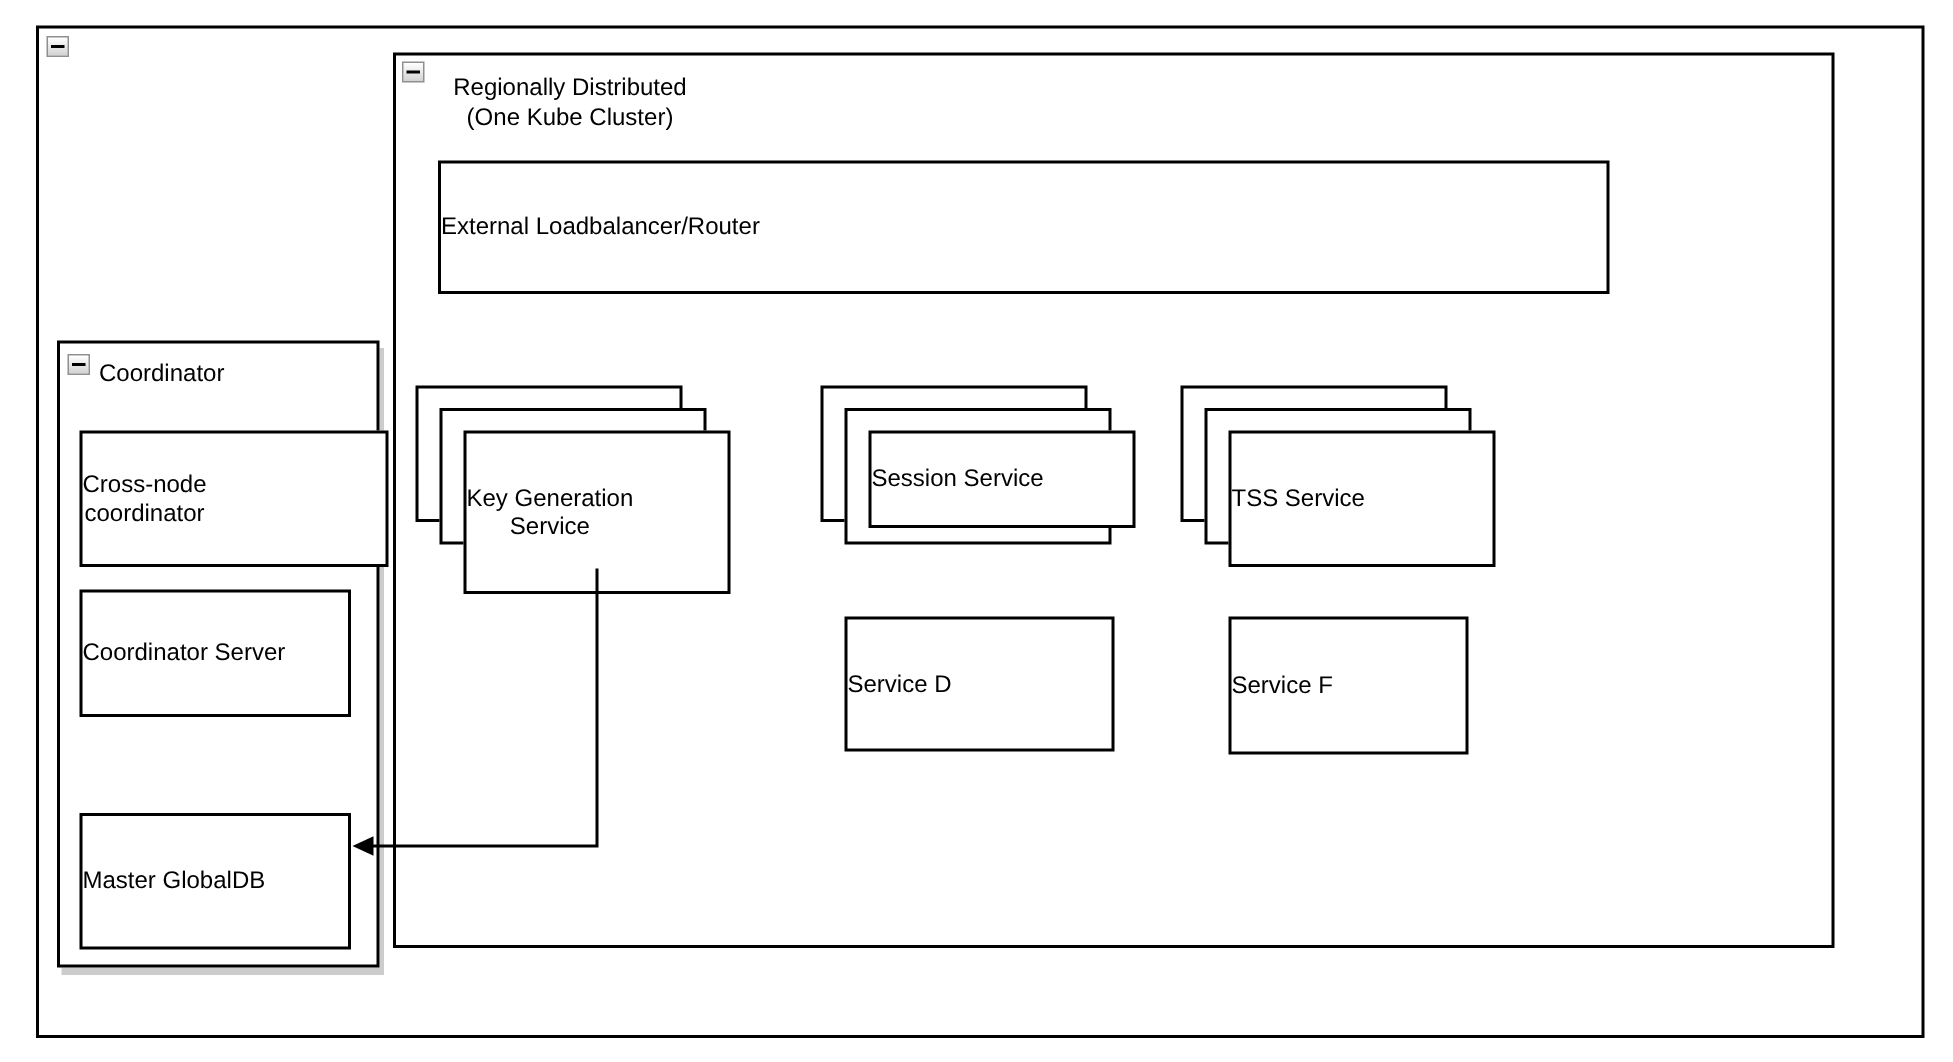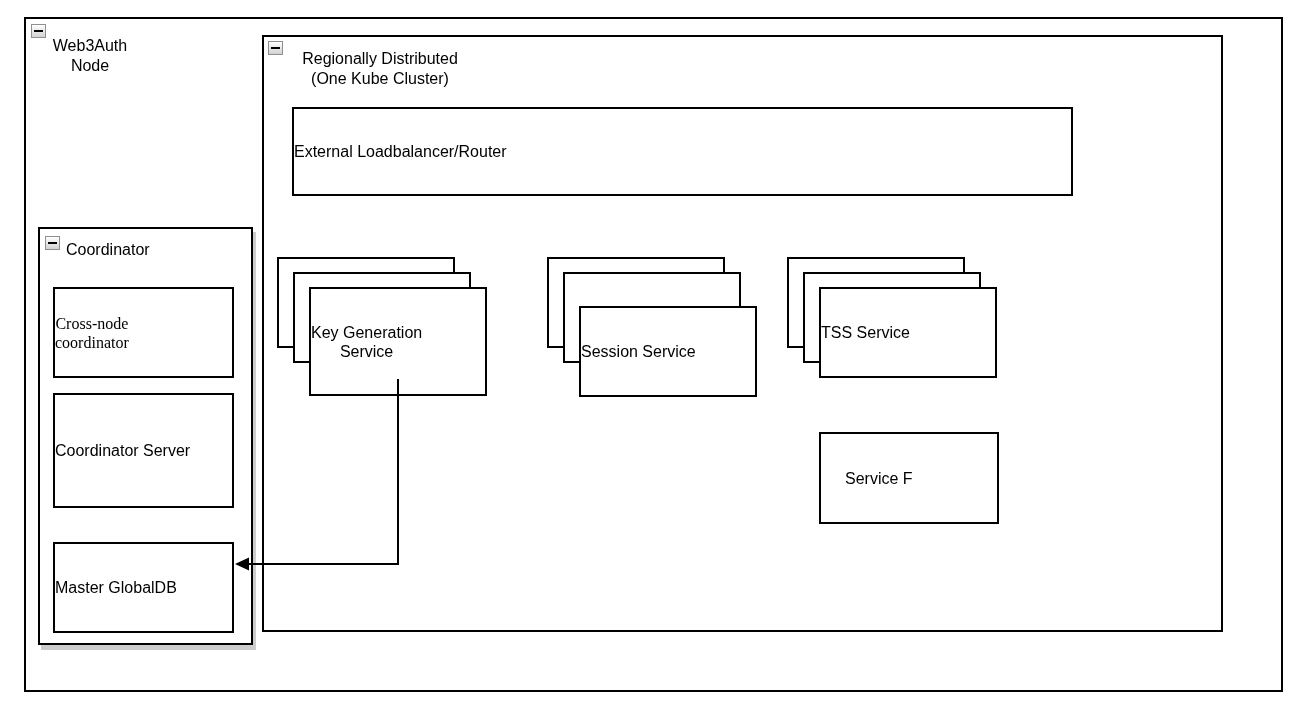--- a/index.html
+++ b/index.html
@@ -68,22 +68,20 @@
 </style>
 </head>
 <body>
 
 <div class="canvas">
 
   <div class="container" style="left:24px; top:17px; width:1259px; height:675px;"></div>
   <div class="collapse-icon" style="left:31px; top:24px;">
     <span class="minus-bar"></span>
   </div>
-  <div class="group-label" style="left:34px; top:36px; width:112px;">Web3Auth
-Node</div>
 
   <div class="container" style="left:262px; top:35px; width:961px; height:597px;"></div>
   <div class="collapse-icon" style="left:268px; top:41px;">
     <span class="minus-bar"></span>
   </div>
   <div class="group-label" style="left:290px; top:49px; width:180px;text-align:center;">Regionally Distributed
 (One Kube Cluster)</div>
 
   <div class="box" style="left:292px; top:107px; width:781px; height:89px;">
     <span class="box-label">External Loadbalancer/Router</span>
@@ -91,45 +89,48 @@
 
   <div class="box" style="left:277px; top:257px; width:178px; height:91px;"></div>
   <div class="box" style="left:293px; top:272px; width:178px; height:91px;"></div>
   <div class="box" style="left:309px; top:287px; width:178px; height:109px;">
     <span class="box-label">Key Generation
 Service</span>
   </div>
 
   <div class="box" style="left:547px; top:257px; width:178px; height:91px;"></div>
   <div class="box" style="left:563px; top:272px; width:178px; height:91px;"></div>
-  <div class="box" style="left:579px; top:287px; width:178px; height:91px;margin-top:19px;">
+  <div class="box" style="left:579px; top:287px; width:178px; height:65px;">
     <span class="box-label">Session Service</span>
   </div>
 
   <div class="box" style="left:787px; top:257px; width:178px; height:91px;"></div>
   <div class="box" style="left:803px; top:272px; width:178px; height:91px;"></div>
   <div class="box" style="left:819px; top:287px; width:178px; height:91px;">
     <span class="box-label">TSS Service</span>
   </div>
 
-  <div class="box" style="left:819px; top:432px; width:180px; height:92px;padding-left:24px;">
+  <div class="box" style="left:563px; top:411px; width:180px; height:90px;">
+    <span class="box-label">Service D</span>
+  </div>
+  <div class="box" style="left:819px; top:411px; width:160px; height:92px;">
     <span class="box-label">Service F</span>
   </div>
 
   <div class="container shadowed" style="left:38px; top:227px; width:215px; height:418px;"></div>
   <div class="collapse-icon" style="left:45px; top:236px;">
     <span class="minus-bar"></span>
   </div>
   <div class="group-label left-align" style="left:66px; top:240px; width:160px;">Coordinator</div>
 
-  <div class="box" style="left:53px; top:287px; width:181px; height:91px;font-family:Liberation Serif, serif;">
+  <div class="box" style="left:53px; top:287px; width:206px; height:91px;">
     <span class="box-label">Cross-node
 coordinator</span>
   </div>
-  <div class="box" style="left:53px; top:393px; width:181px; height:115px;">
+  <div class="box" style="left:53px; top:393px; width:181px; height:85px;">
     <span class="box-label">Coordinator Server</span>
   </div>
   <div class="box" style="left:53px; top:542px; width:181px; height:91px;">
     <span class="box-label">Master GlobalDB</span>
   </div>
 
   <svg class="edge-layer" width="1302" height="708" viewBox="0 0 1302 708">
     <g>
       <path d="M398 379 L398 564 L248 564" fill="none" stroke="#000000" stroke-width="2"></path>
       <polygon points="235,564 249,557.5 249,570.5" fill="#000000"></polygon>

